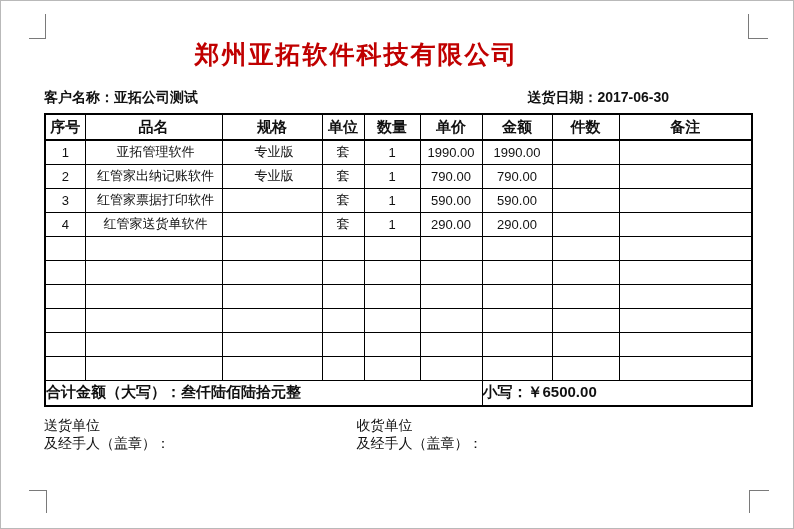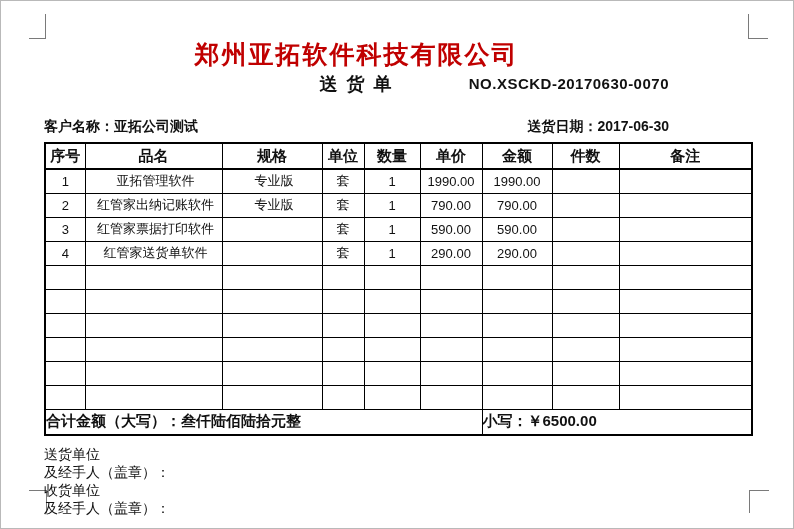--- a/index.html
+++ b/index.html
@@ -72,40 +72,35 @@
   table.items tfoot td {
     height: 26px; font-size: 15px; font-weight: bold;
     text-align: left; 
     border-top: 1px solid #000;
   }
   .sign-line {
     margin-top: 9px;
     display: flex;
     font-size: 14px; font-weight: normal;
     line-height: 18px;
-    flex-direction: column;
   }
   .sign-block { width: 437px; }
 </style>
 </head>
 <body>
 
 <div class="crop crop-tl"></div>
 <div class="crop crop-tr"></div>
 <div class="crop crop-bl"></div>
 <div class="crop crop-br"></div>
 
 <div class="content">
 
   <div class="company-title" id="company-title" style="color: rgb(192, 0, 0);">郑州亚拓软件科技有限公司</div>
 
-  <div class="title-line">
-    <div class="doc-title">送  货  单</div>
-    <div class="doc-no">NO.XSCKD-20170630-0070</div>
-  </div>
 
   <div class="info-line">
     <div>
       <span>客户名称：</span><span>亚拓公司测试</span>
     </div>
     <div>
       <span>送货日期：</span><span>2017-06-30</span>
     </div>
   </div>
 

